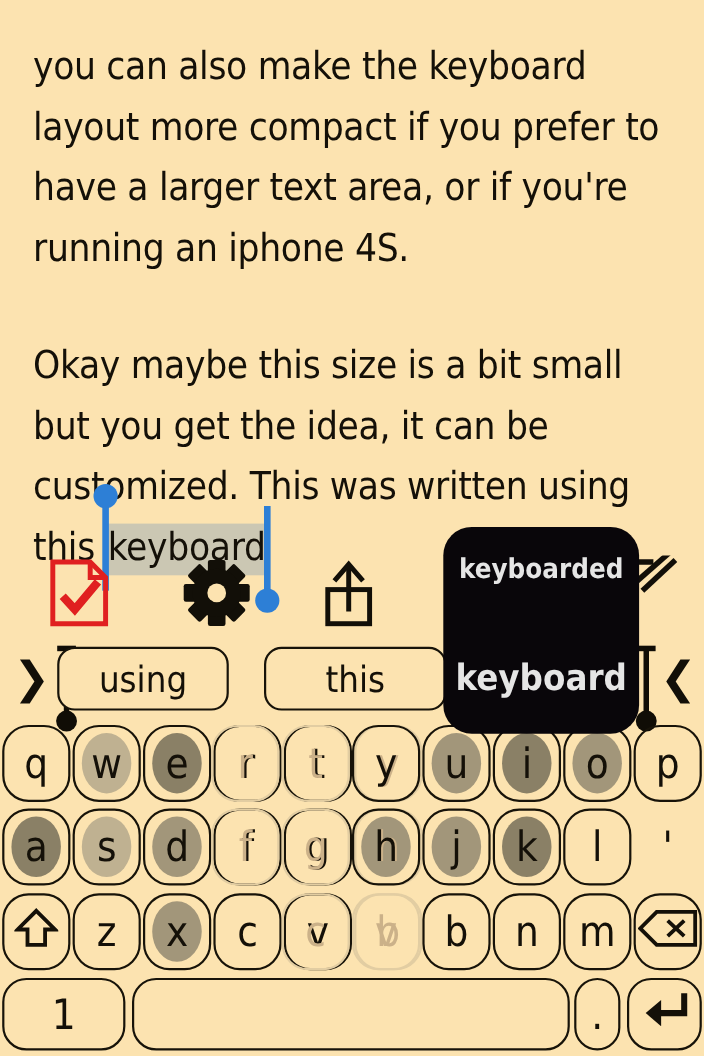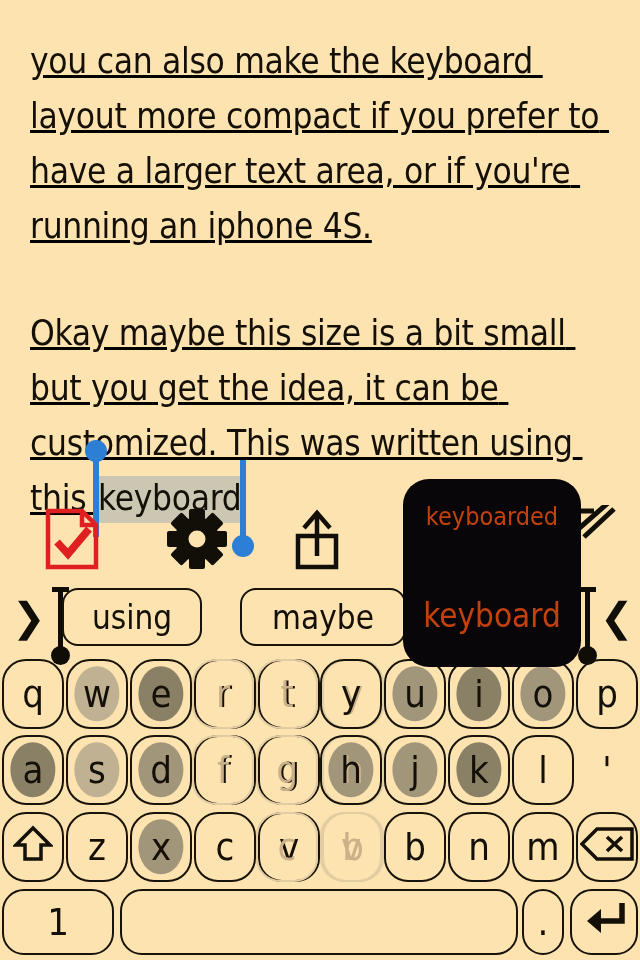--- a/index.html
+++ b/index.html
@@ -18,21 +18,20 @@
   }
 
   
   #text-area {
     position: absolute;
     left: 0; top: 0;
     width: 621px;
     height: 500px;
     padding: 34px 18px 0 30px;
     box-sizing: border-box;
-    text-decoration: underline;
   }
   .para {
     font-size: 35px;
     line-height: 55px;
     color: #141008;
     letter-spacing: -0.3px;
     white-space: pre-wrap;
     font-stretch: condensed;
   }
   .para.second { margin-top: 52px; }
@@ -178,22 +177,23 @@
     width: 178px; height: 188px;
     background: #09060a;
     border-radius: 26px;
     z-index: 40;
     overflow: hidden;
   }
   .ac-item {
     position: absolute;
     left: 0; width: 178px;
     text-align: center;
-    color: #c2410c;
+    color: #e5e5e5;
     white-space: nowrap;
+    font-weight: bold;
   }
   .ac-0 { top: 23px;  font-size: 25px; }
   .ac-1 { top: 61px;  font-size: 38px; }
   .ac-2 { top: 117px; font-size: 33px; }
 
   
   #edit-icon {
     position: absolute;
     left: 560px; top: 505px;
     z-index: 20;
@@ -244,22 +244,22 @@
   </svg>
 </div>
 
 <div id="pred-bar">
   <div class="chev" style="left:12px;">❯</div>
   <div class="drag-handle" style="left:47px; top:2px; height:72px;">
     <span class="dh-cap"></span>
       <span class="dh-stem"></span>
       <span class="dh-dot"></span>
   </div>
-  <div class="pred-chip" style="left:62px; width:140px;">using</div>
-  <div class="pred-chip" style="left:240px; width:166px;">maybe</div>
+  <div class="pred-chip" style="left:52px; width:156px;">using</div>
+  <div class="pred-chip" style="left:240px; width:166px;">this</div>
   <div class="drag-handle" style="left:574px; top:2px; height:72px;">
     <span class="dh-cap"></span>
       <span class="dh-stem"></span>
       <span class="dh-dot"></span>
   </div>
   <div class="chev" style="left:600px;">❮</div>
 </div>
 
 <div id="ac-popup">
   <div class="ac-item ac-0">keyboarded</div>

